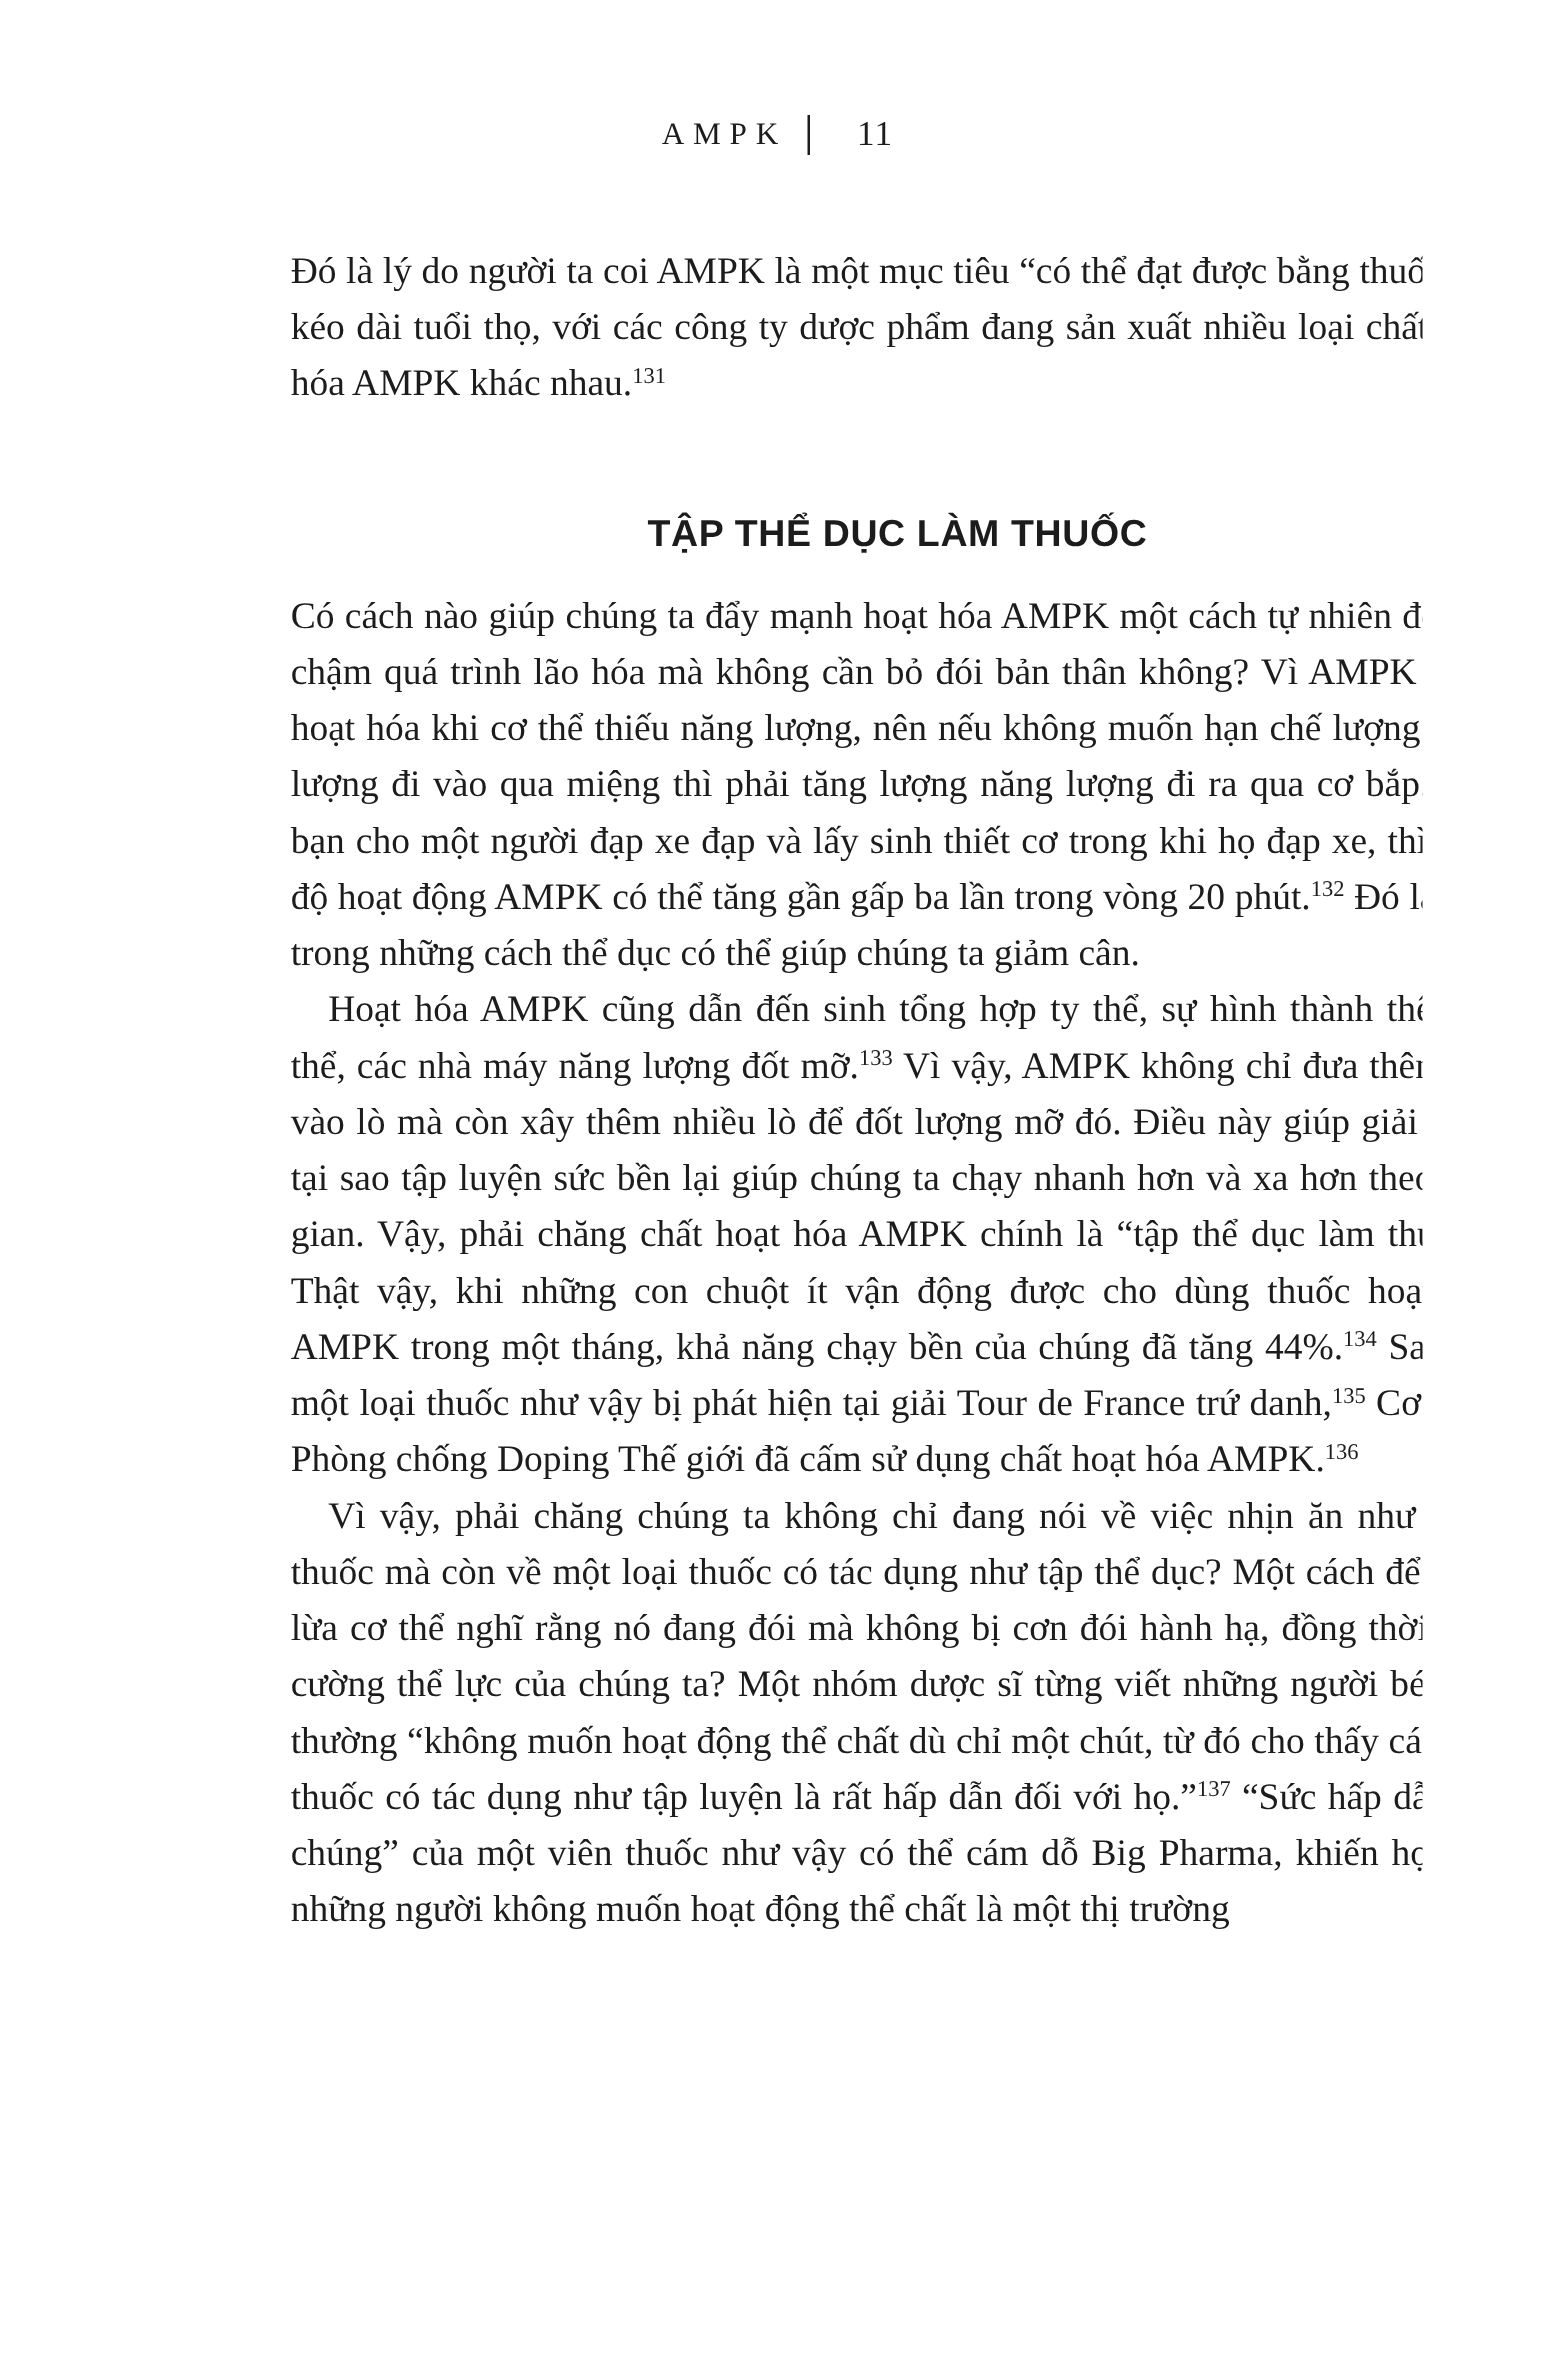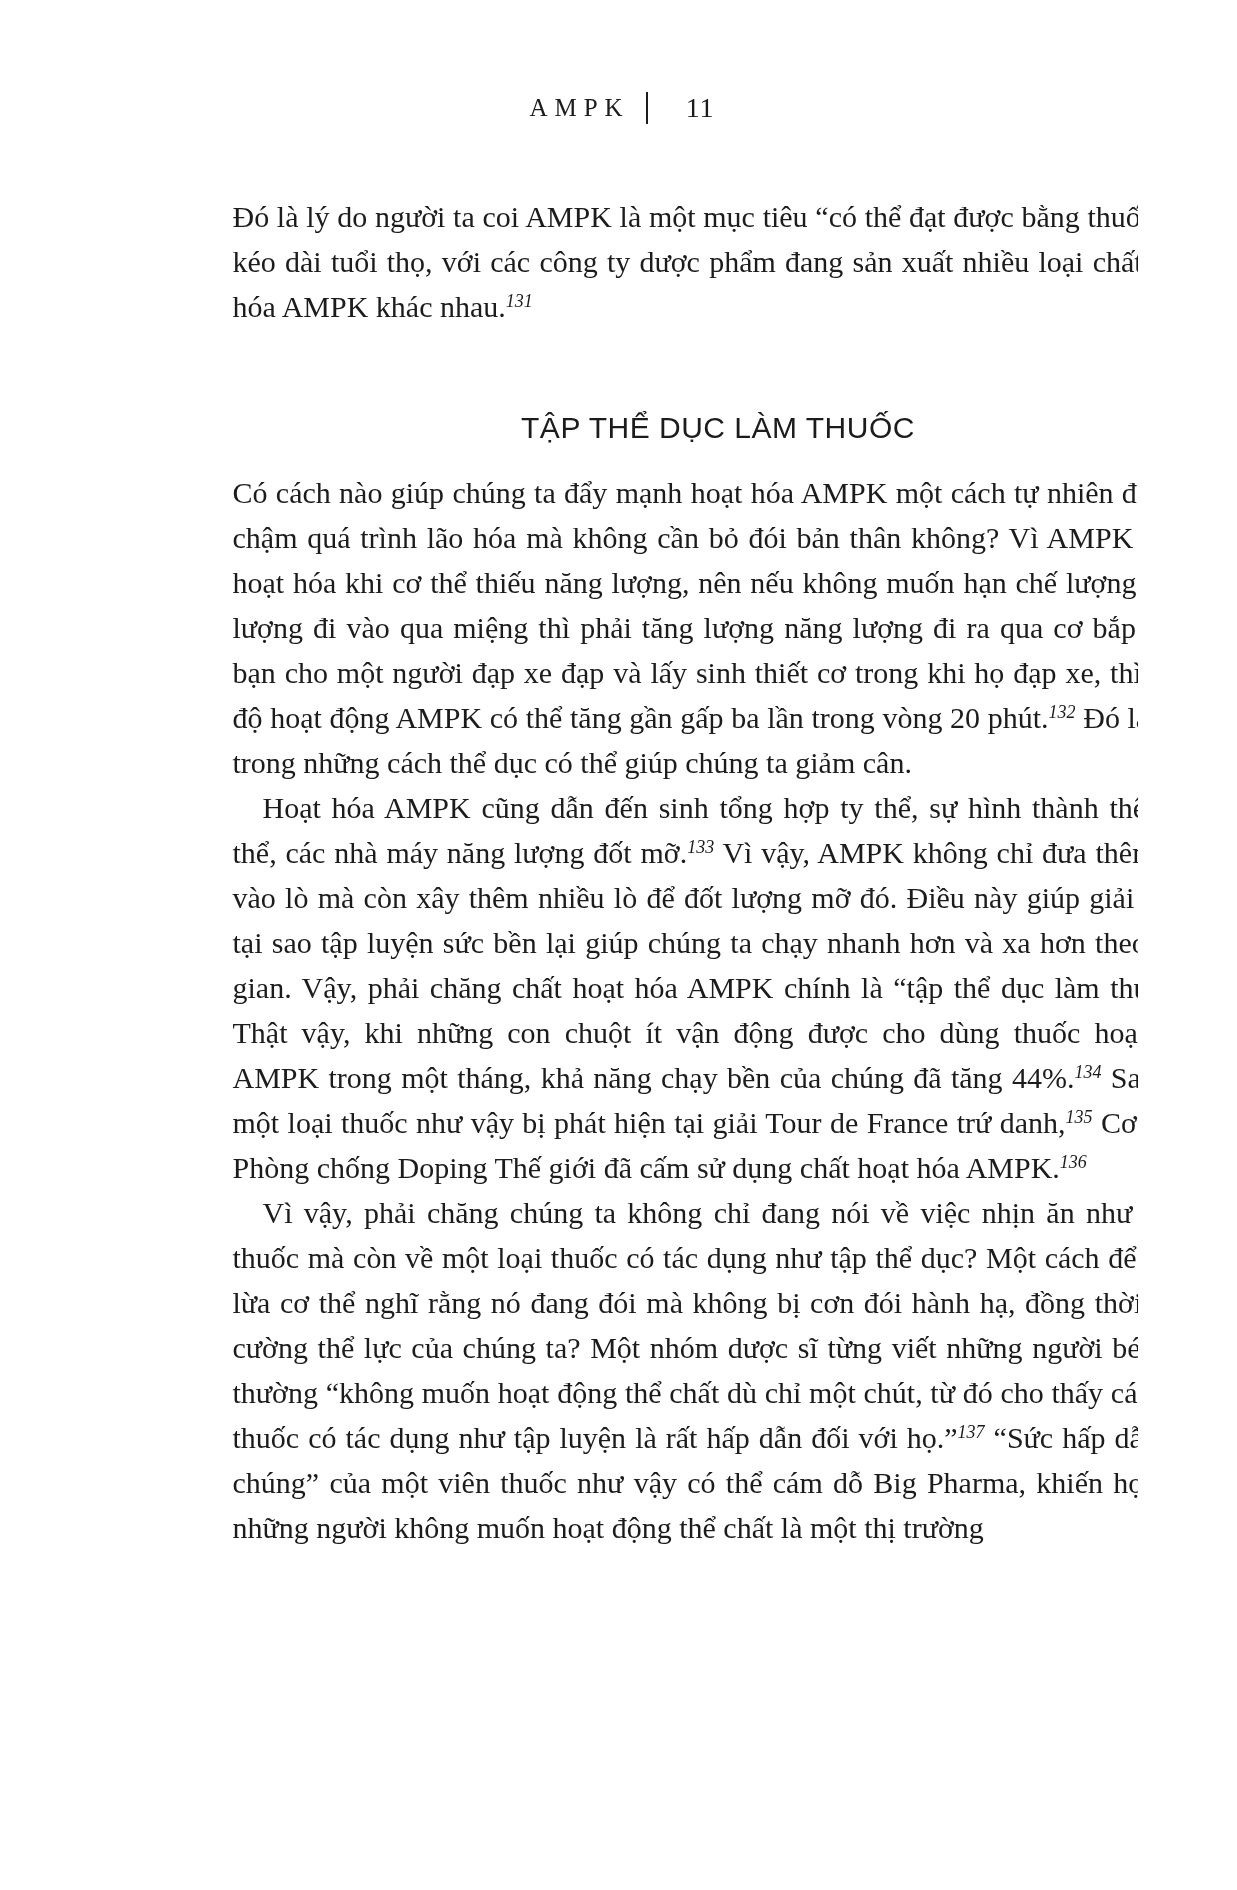--- a/index.html
+++ b/index.html
@@ -48,35 +48,34 @@
     font-size: 30px;
     line-height: 45px;
     text-align: justify;
     text-justify: inter-word;
   }
   .para { margin: 0; }
   .para.indent { text-indent: 30px; }
   .section-heading {
     font-family: "Liberation Sans", sans-serif;
     font-stretch: condensed;
-    font-weight: 400;
+    font-weight: 700;
     font-size: 30px;
     letter-spacing: 0.5px;
     text-align: center;
     line-height: 45px;
     margin: 76px 0 20px 0;
     text-indent: 0;
   }
   sup.fnref {
     font-size: 0.6em;
     line-height: 0;
     position: relative;
     top: -0.55em;
     vertical-align: baseline;
-    font-style: italic;
   }
 </style>
 </head>
 <body>
 
 <div class="page">
   <header class="running-head">
     <span class="head-title">AMPK</span>
     <span class="head-divider"></span>
     <span class="head-page">11</span>

